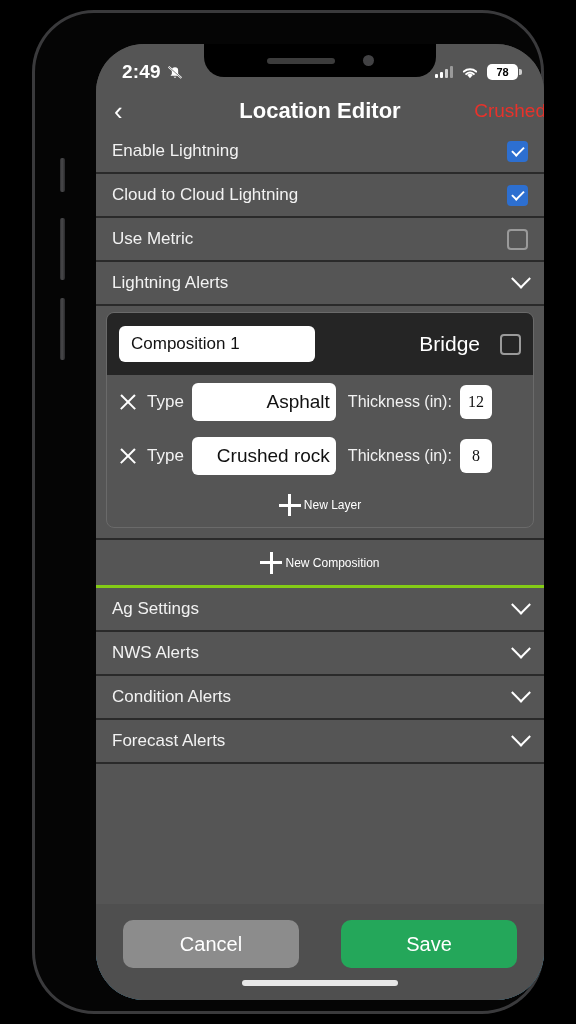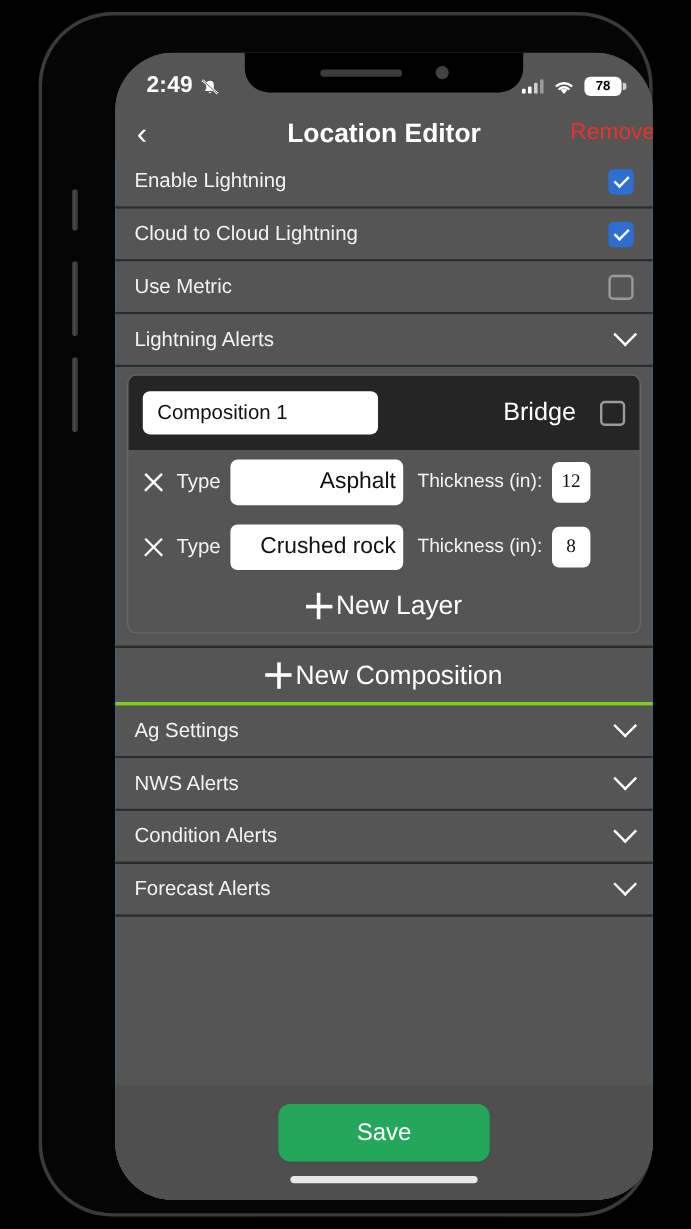--- a/index.html
+++ b/index.html
@@ -220,21 +220,21 @@
     font-size: 16px; text-align: center;
     border: none; border-radius: 6px;
     padding: 8px 2px;
     width: 32px;
     font-family: Liberation Serif, serif;
   }
 
   .add-btn {
     display: flex; align-items: center; justify-content: center;
     gap: 3px;
-    color: #ffffff; font-size: 22px;
+    color: #ffffff; font-size: 12px;
   }
   #new-layer-button { height: 44px; }
   .plus-icon {
     width: 22px; height: 22px; position: relative; flex: 0 0 22px;
   }
   .plus-icon:before, .plus-icon:after {
     content: ""; position: absolute; background: #ffffff;
   }
   .plus-icon:before { left: 0; top: 9.5px; width: 22px; height: 3px; }
   .plus-icon:after  { top: 0; left: 9.5px; height: 22px; width: 3px; }
@@ -314,21 +314,21 @@
         </svg>
         <span id="battery">
           <span id="battery-level">78</span>
         </span>
       </div>
     </div>
 
     <div id="nav-bar">
       <span id="back-button">‹</span>
       <span id="nav-title">Location Editor</span>
-      <span id="remove-button">Remove</span>
+      <span id="remove-button">Crushed</span>
     </div>
 
     <div id="settings-list">
 
       <div class="row" id="row-enable-lightning">
         <span class="row-label">Enable Lightning</span>
         <span class="row-spacer"></span>
         <span class="checkbox checked"></span>
       </div>
 
@@ -411,18 +411,19 @@
       <div class="row">
         <span class="row-label">Forecast Alerts</span>
         <span class="row-spacer"></span>
         <span class="chev down"></span>
       </div>
 
       <div id="list-filler"></div>
     </div>
 
     <div id="bottom-bar">
+      <button class="action-button" id="cancel-button">Cancel</button>
       <button class="action-button" id="save-button">Save</button>
       <div id="home-indicator"></div>
     </div>
 
   </div>
 </div>
 
 </body></html>

